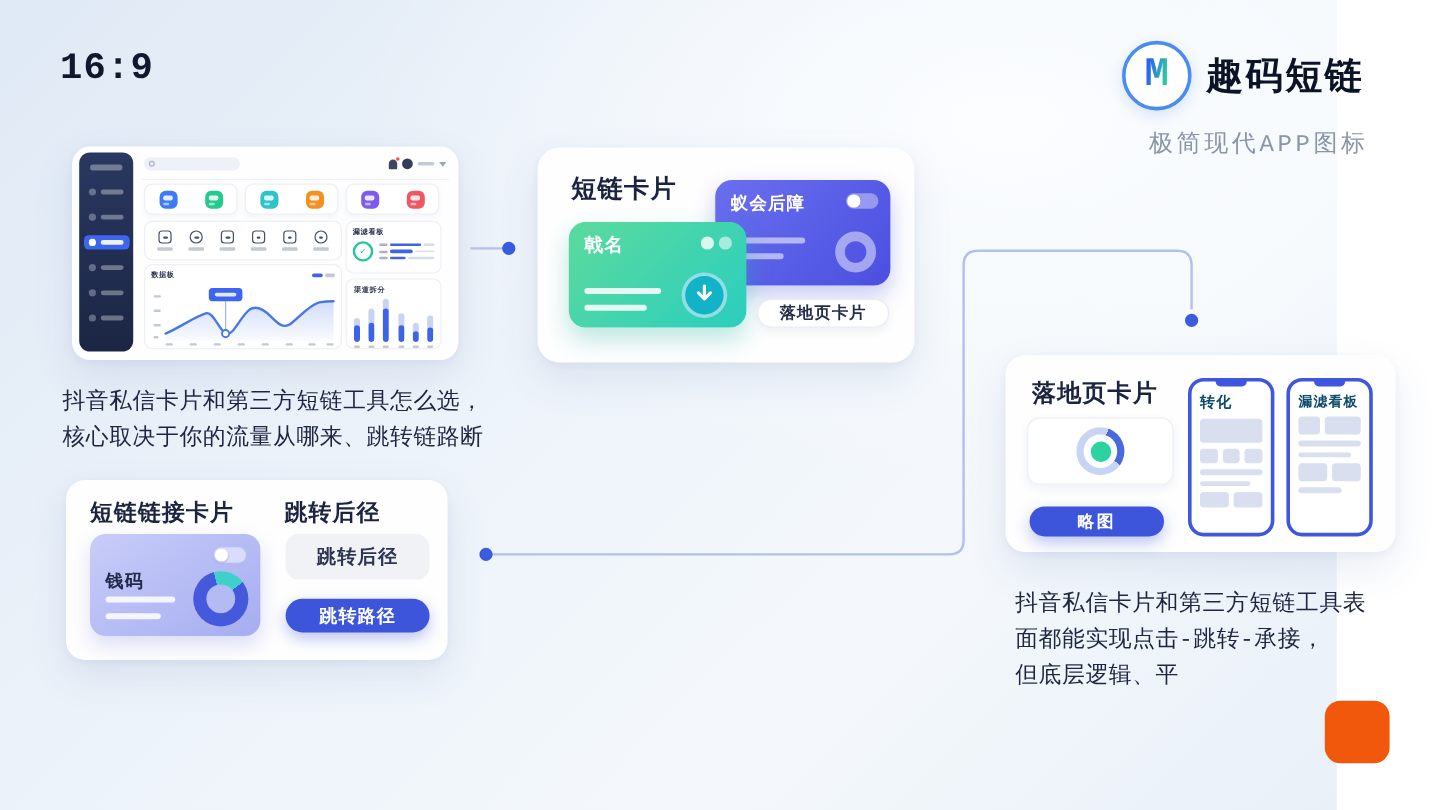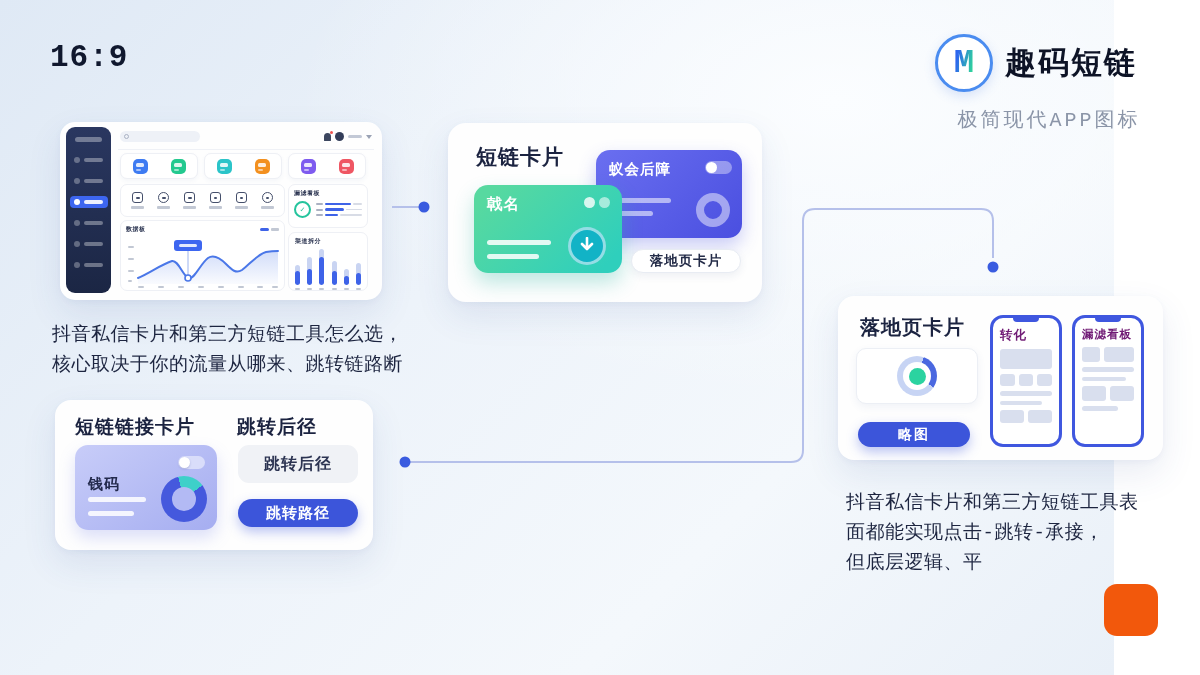--- a/index.html
+++ b/index.html
@@ -153,21 +153,21 @@
     border-radius:10px; box-shadow:0 3px 8px rgba(50,80,150,.07); display:flex; align-items:center; justify-content:center; }
   .ring2 { width:40px; height:40px; border-radius:50%; background:conic-gradient(from 20deg,#4a68e0 0 105deg,#c7d4f4 105deg 360deg);
     display:flex; align-items:center; justify-content:center; }
   .ring2::after { content:""; width:28px; height:28px; border-radius:50%; background:#fff; position:absolute; }
   .ring2 i { width:17px; height:17px; border-radius:50%; background:#2bd3a0; position:relative; z-index:1; display:block; }
   .pill-thumb { position:absolute; left:20px; top:126px; width:112px; height:25px; border-radius:13px; background:#3c55da;
     display:flex; align-items:center; justify-content:center; font-size:14px; font-weight:600; color:#fff; letter-spacing:2px;
     box-shadow:0 5px 12px rgba(60,85,220,.35); }
   .phone { position:absolute; top:19px; width:72px; height:132px; background:#fff; border:3px solid #3f57df; border-radius:13px; }
   .phone .notch { position:absolute; left:50%; top:-1px; transform:translateX(-50%); width:26px; height:5px; background:#3f57df; border-radius:0 0 4px 4px; }
-  .phone .plab { margin:9px 7px 5px; font-size:12.5px; font-weight:700; color:#701a75; letter-spacing:1px; white-space:nowrap; }
+  .phone .plab { margin:9px 7px 5px; font-size:12.5px; font-weight:700; color:#0c4a6e; letter-spacing:1px; white-space:nowrap; }
   .ph-body { padding:0 7px; display:flex; flex-direction:column; gap:5px; }
   .blk { background:#d9dfee; border-radius:3px; }
   .row { display:flex; gap:4px; }
 
   
   .caption { font-size:19px; line-height:30px; color:#1d2540; white-space:pre-line; letter-spacing:.5px; }
   .cap-1 { left:52px; top:320px; width:400px; }
   .cap-2 { left:456px; top:323px; width:345px; }
   .cap-3 { left:62px; top:576px; width:620px; font-size:18.5px; }
   .cap-4 { left:846px; top:488px; width:330px; }

